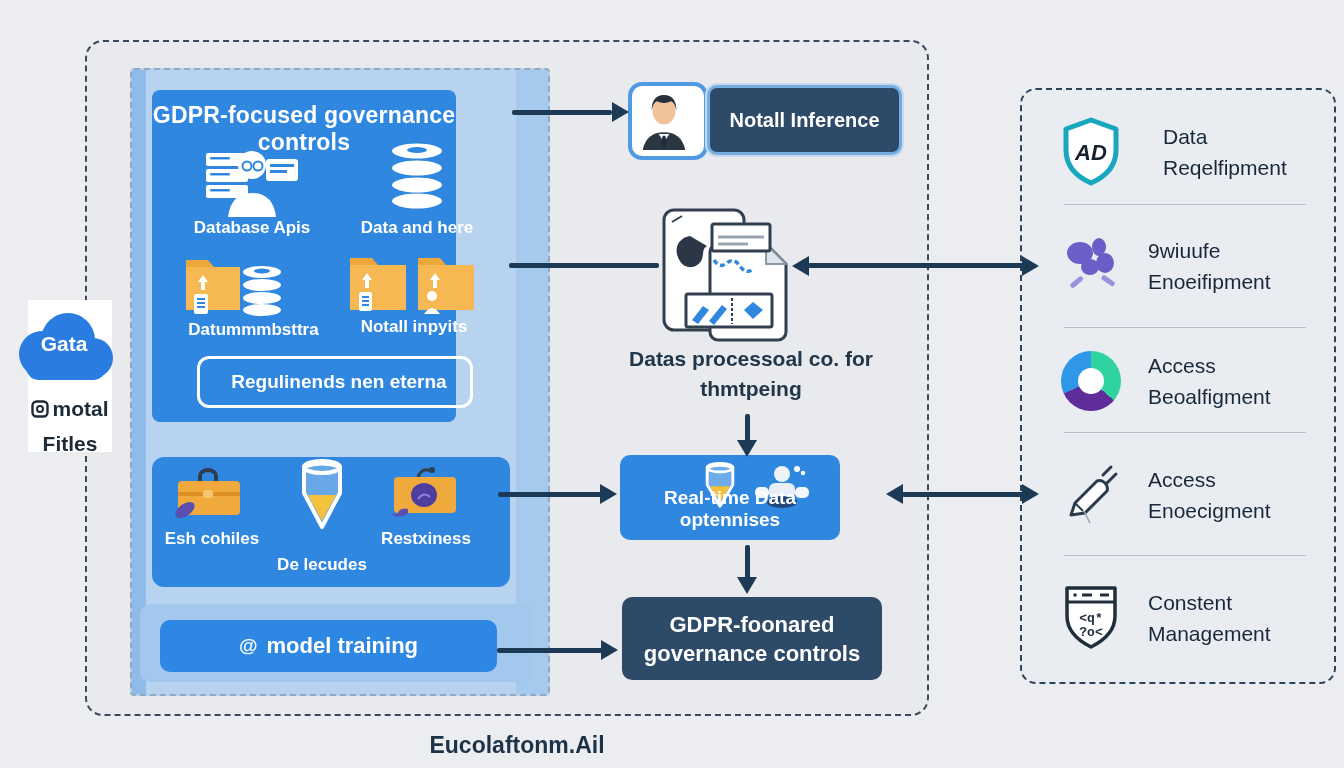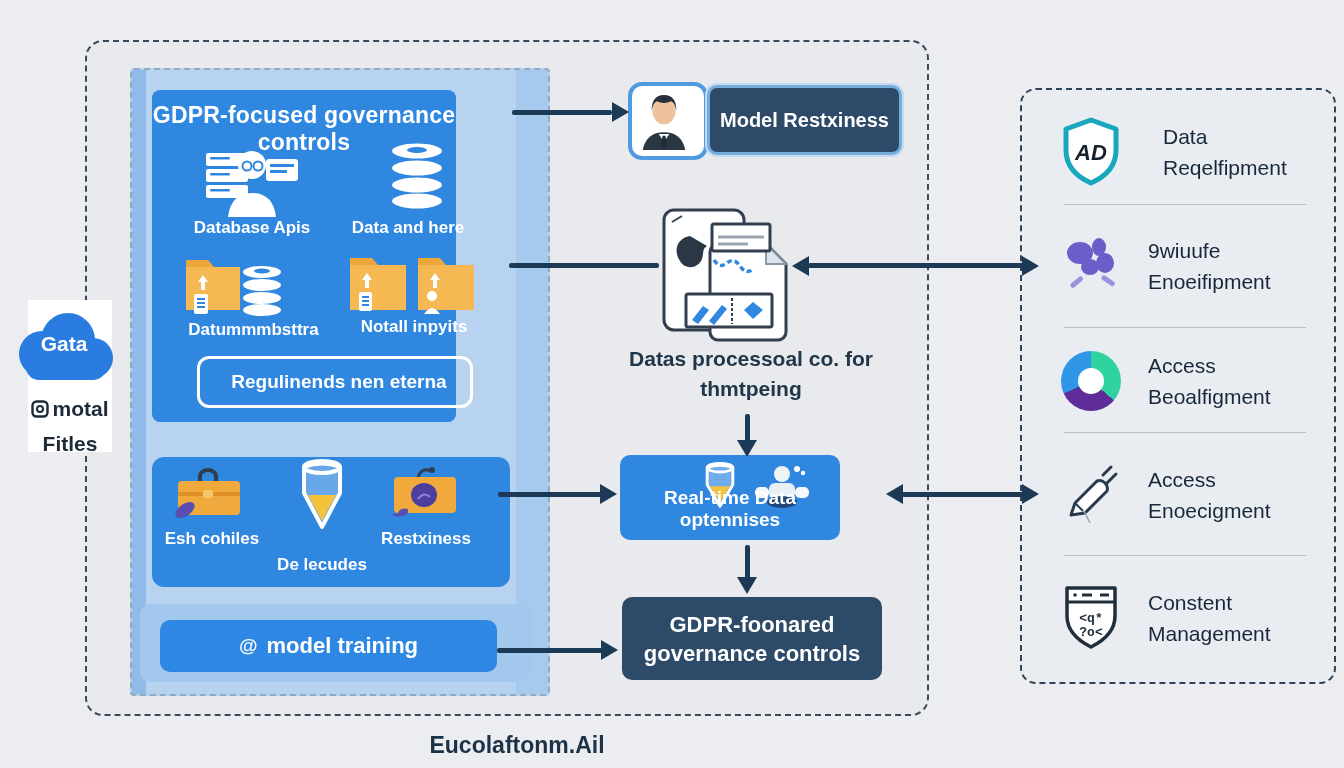--- a/index.html
+++ b/index.html
@@ -112,21 +112,21 @@
           <svg width="56" height="70" viewBox="0 0 56 70">
             <g fill="#fff">
                 <ellipse cx="28" cy="9" rx="25" ry="7.5"></ellipse>
                 <ellipse cx="28" cy="26" rx="25" ry="7.5"></ellipse>
                 <ellipse cx="28" cy="43" rx="25" ry="7.5"></ellipse>
                 <ellipse cx="28" cy="59" rx="25" ry="7.5"></ellipse>
               </g>
             <ellipse cx="28" cy="8" rx="10" ry="3" fill="#2f87e0"></ellipse>
           </svg>
         </div>
-        <div class="wlbl" style="left:176px;top:128px;width:160px;">Data and here</div>
+        <div class="wlbl" style="left:185px;top:128px;width:160px;">Data and here</div>
 
         <div class="abs" style="left:32px;top:158px;width:100px;height:70px;">
           <svg width="100" height="70" viewBox="0 0 100 70">
             <path d="M2 12 h22 l6 7 h26 v43 h-54 z" fill="#eda63a"></path>
             <path d="M2 19 h54 v43 h-54 z" fill="#f6b852"></path>
             <path d="M14 34 l5 -7 5 7 h-3 v8 h-4 v-8 z" fill="#fff"></path>
             <rect x="10" y="46" width="14" height="20" rx="2" fill="#fff"></rect>
             <g fill="#2f87e0">
                 <rect x="13" y="50" width="8" height="2"></rect>
                 <rect x="13" y="54" width="8" height="2"></rect>
@@ -241,21 +241,21 @@
   <div class="avatar-card">
     <svg width="64" height="62" viewBox="0 0 72 70" style="margin:2px 0 0 0;">
       <ellipse cx="36" cy="26" rx="13" ry="15" fill="#f0c29c"></ellipse>
       <path d="M22 26 q0 -18 14 -18 q14 0 14 18 q-2 -10 -6 -11 q-8 4 -16 0 q-4 1 -6 11 z" fill="#26303b"></path>
       <path d="M12 70 q4 -20 24 -20 q20 0 24 20 z" fill="#2a3642"></path>
       <path d="M30 52 l6 9 6 -9 z" fill="#fff"></path>
       <path d="M34.5 54 h3 l2 10 -3.5 4 -3.5 -4 z" fill="#1d2c3a"></path>
     </svg>
   </div>
   <div class="inference-box">
-    <span>Model Restxiness</span>
+    <span>Notall Inference</span>
   </div>
 
   <div class="abs" style="left:656px;top:206px;width:140px;height:142px;">
     <svg width="140" height="142" viewBox="0 0 140 142">
       <rect x="8" y="4" width="80" height="120" rx="10" fill="#fff" stroke="#323f4e" stroke-width="3"></rect>
       <path d="M16 16 l10 -6" stroke="#323f4e" stroke-width="2"></path>
       <path d="M54 46 a8 8 0 0 1 8 -8 h48 l20 20 v68 a8 8 0 0 1 -8 8 h-60 a8 8 0 0 1 -8 -8 z" fill="#fff" stroke="#323f4e" stroke-width="3"></path>
       <path d="M110 38 v20 h20 z" fill="#dfe5ec" stroke="#8a97a5" stroke-width="2"></path>
       <rect x="56" y="18" width="58" height="27" rx="2" fill="#fff" stroke="#323f4e" stroke-width="3"></rect>
       <path d="M62 31 h46 M62 38 h30" stroke="#9aa5b1" stroke-width="3"></path>

